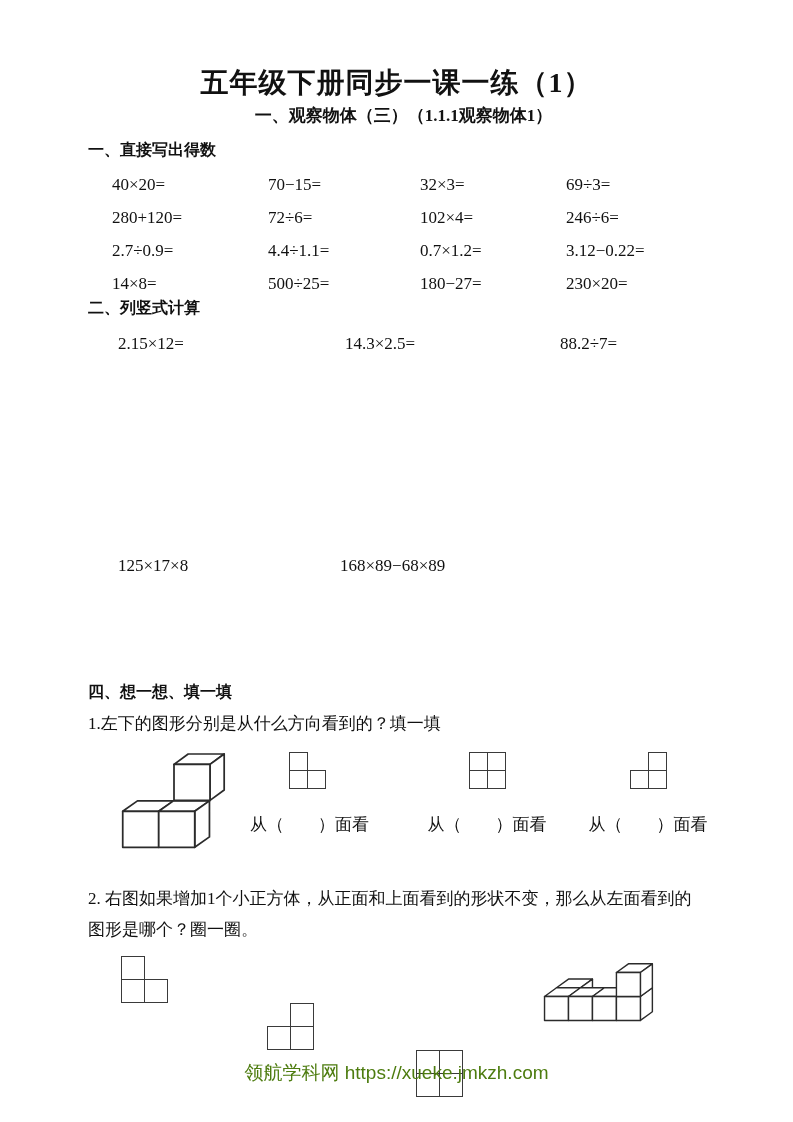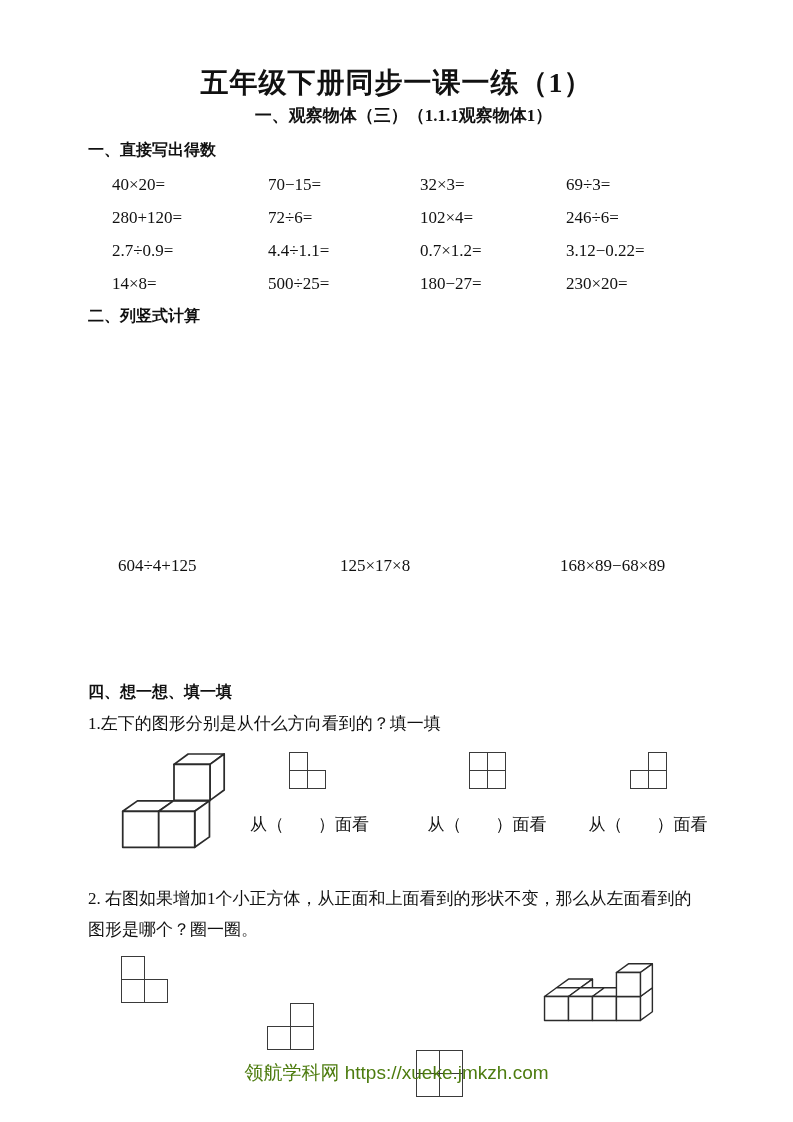--- a/index.html
+++ b/index.html
@@ -74,26 +74,30 @@
     <span>2.7÷0.9=</span>
     <span>4.4÷1.1=</span>
     <span>0.7×1.2=</span>
     <span>3.12−0.22=</span>
     <span>14×8=</span>
     <span>500÷25=</span>
     <span>180−27=</span>
     <span>230×20=</span>
   </div>
 
-  <div class="abs sec-heading" style="top:306px;font-family:Liberation Mono, monospace;">二、列竖式计算</div>
+  <div class="abs sec-heading" style="top:298px;font-family:Liberation Mono, monospace;">二、列竖式计算</div>
 
+  <div class="abs s2-row">
+    <span>2.15×12=</span>
+    <span>14.3×2.5=</span>
+    <span>88.2÷7=</span>
+  </div>
 
 
   <div class="abs s3-row">
-    <span>604÷4+125</span>
     <span>125×17×8</span>
     <span>168×89−68×89</span>
   </div>
 
   <div class="abs sec-heading" style="top:682px;">四、想一想、填一填</div>
 
   <div class="abs q-text" style="left:88px; top:712px;">1.左下的图形分别是从什么方向看到的？填一填</div>
 
   <div class="abs" style="left:114px; top:750px;">
     <svg width="120" height="104" viewBox="0 0 110 95">

